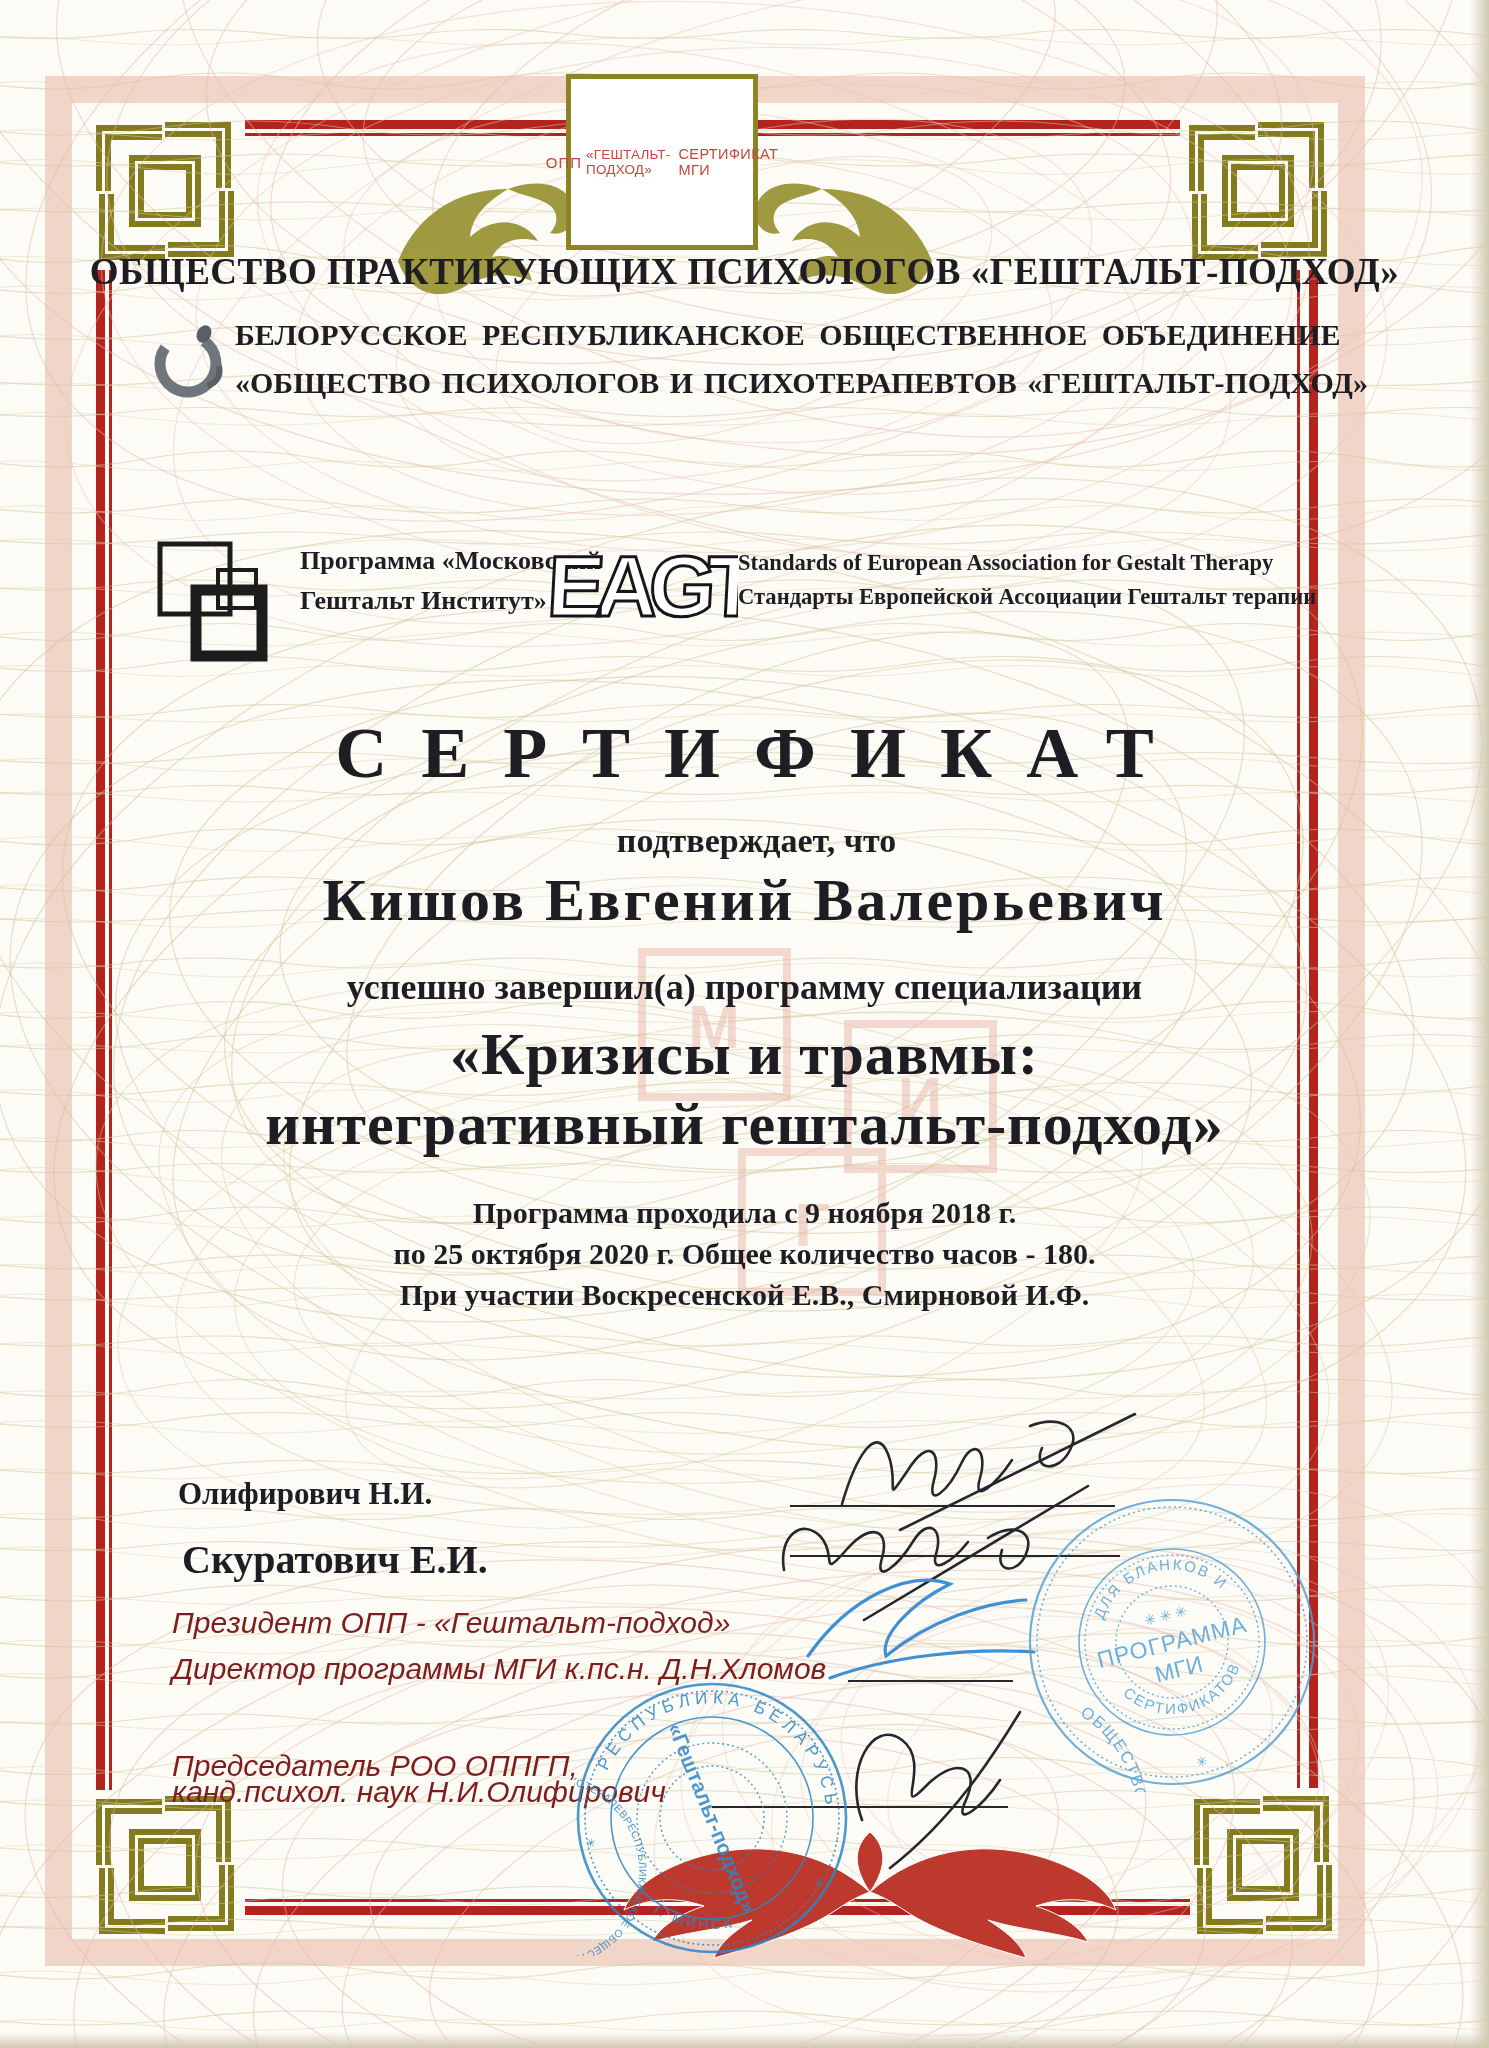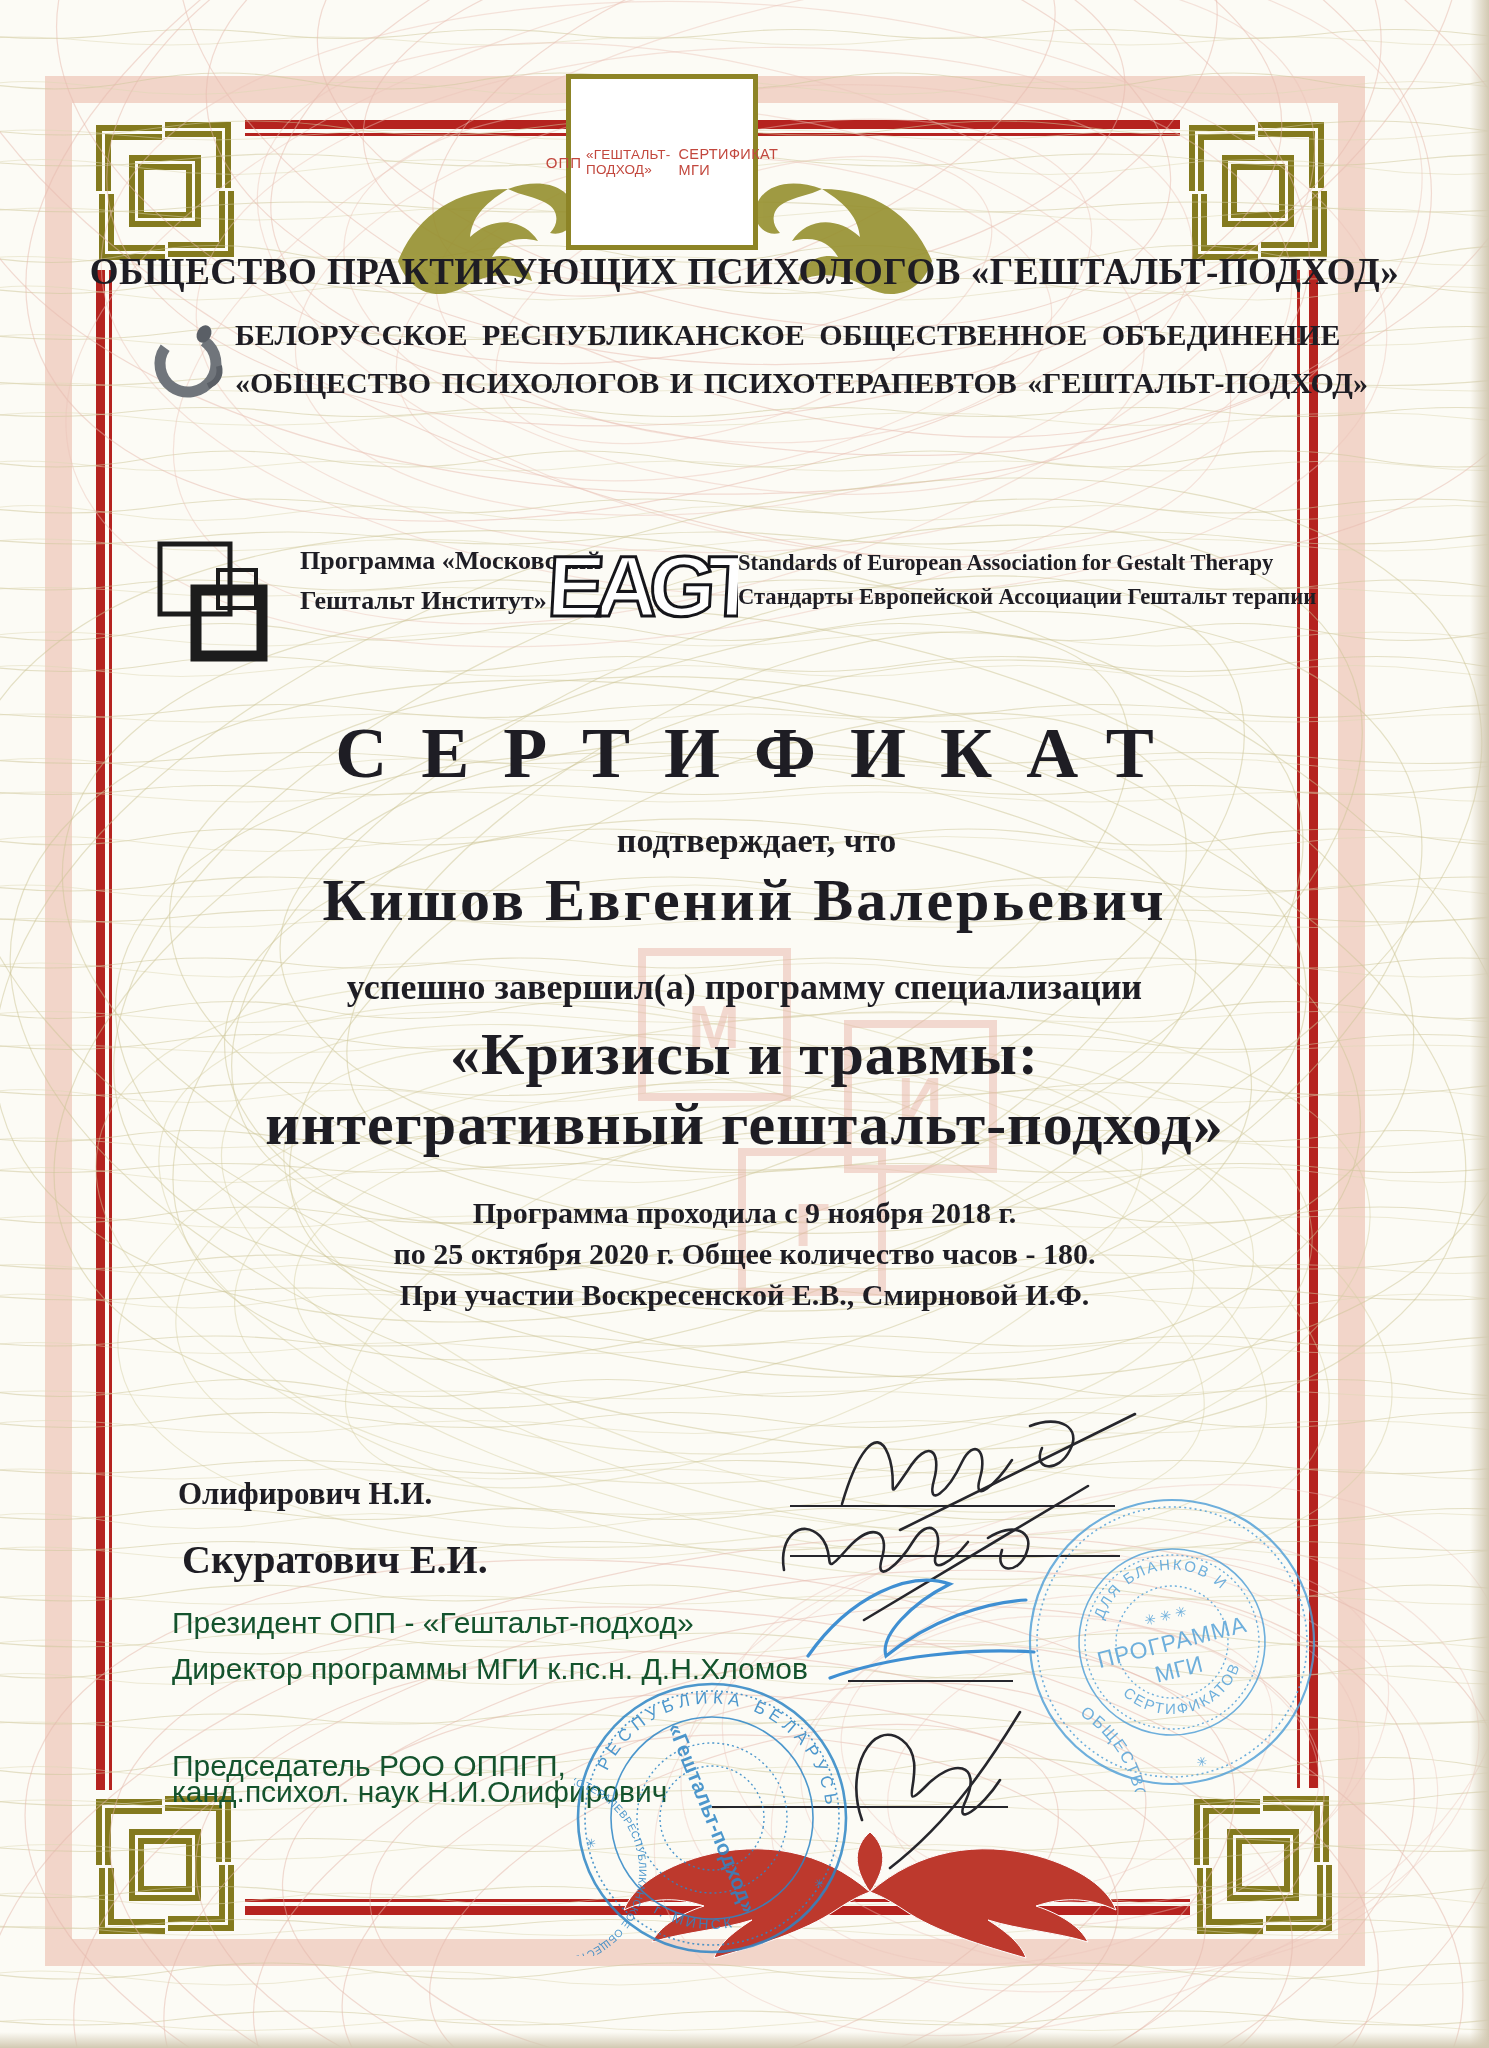--- a/index.html
+++ b/index.html
@@ -1,21 +1,21 @@
 <!DOCTYPE html>
 <html><head>
 <meta charset="utf-8">
 <style>
   html,body{margin:0;padding:0;background:#e9e7e0;}
   #page{position:relative;width:1489px;height:2048px;background:#fcfbf5;overflow:hidden;
         font-family:"Liberation Serif",serif;}
   .abs{position:absolute;}
   .redline{background:#b5231f;}
   .serifb{font-family:"Liberation Serif",serif;font-weight:bold;color:#1e1d24;}
-  .sans{font-family:"Liberation Sans",sans-serif;color:#14532d;}
+  .sans{font-family:"Liberation Sans",sans-serif;color:#7f1d1d;font-style:italic;}
   .cline{position:absolute;left:0;width:1489px;text-align:center;white-space:nowrap;}
   .nowrap{white-space:nowrap;}
 
   #pink-band{left:45px;top:76px;width:1320px;height:1890px;border:27px solid #f2d5c9;box-sizing:border-box;}
 
   #society{top:250px;font-size:37px;letter-spacing:.5px;}
   #belarus-l1{left:235px;top:318px;width:1105px;text-align:center;font-size:30px;word-spacing:7px;}
   #belarus-l2{left:235px;top:366px;width:1105px;text-align:center;font-size:30px;word-spacing:3px;}
 
   #mgi-l1{left:300px;top:546px;font-size:26px;}

